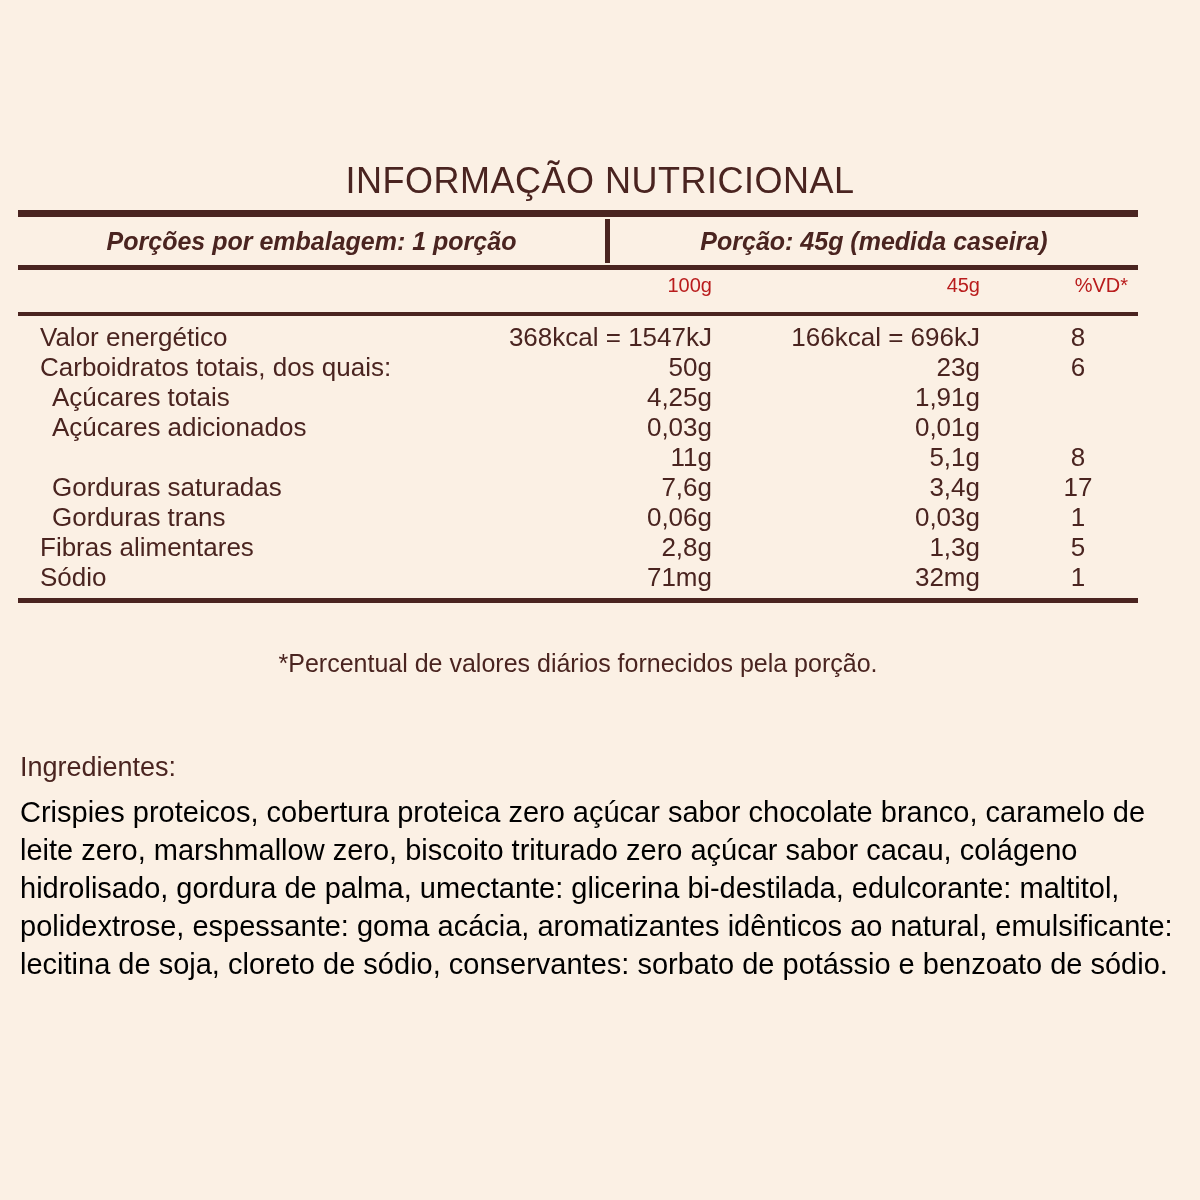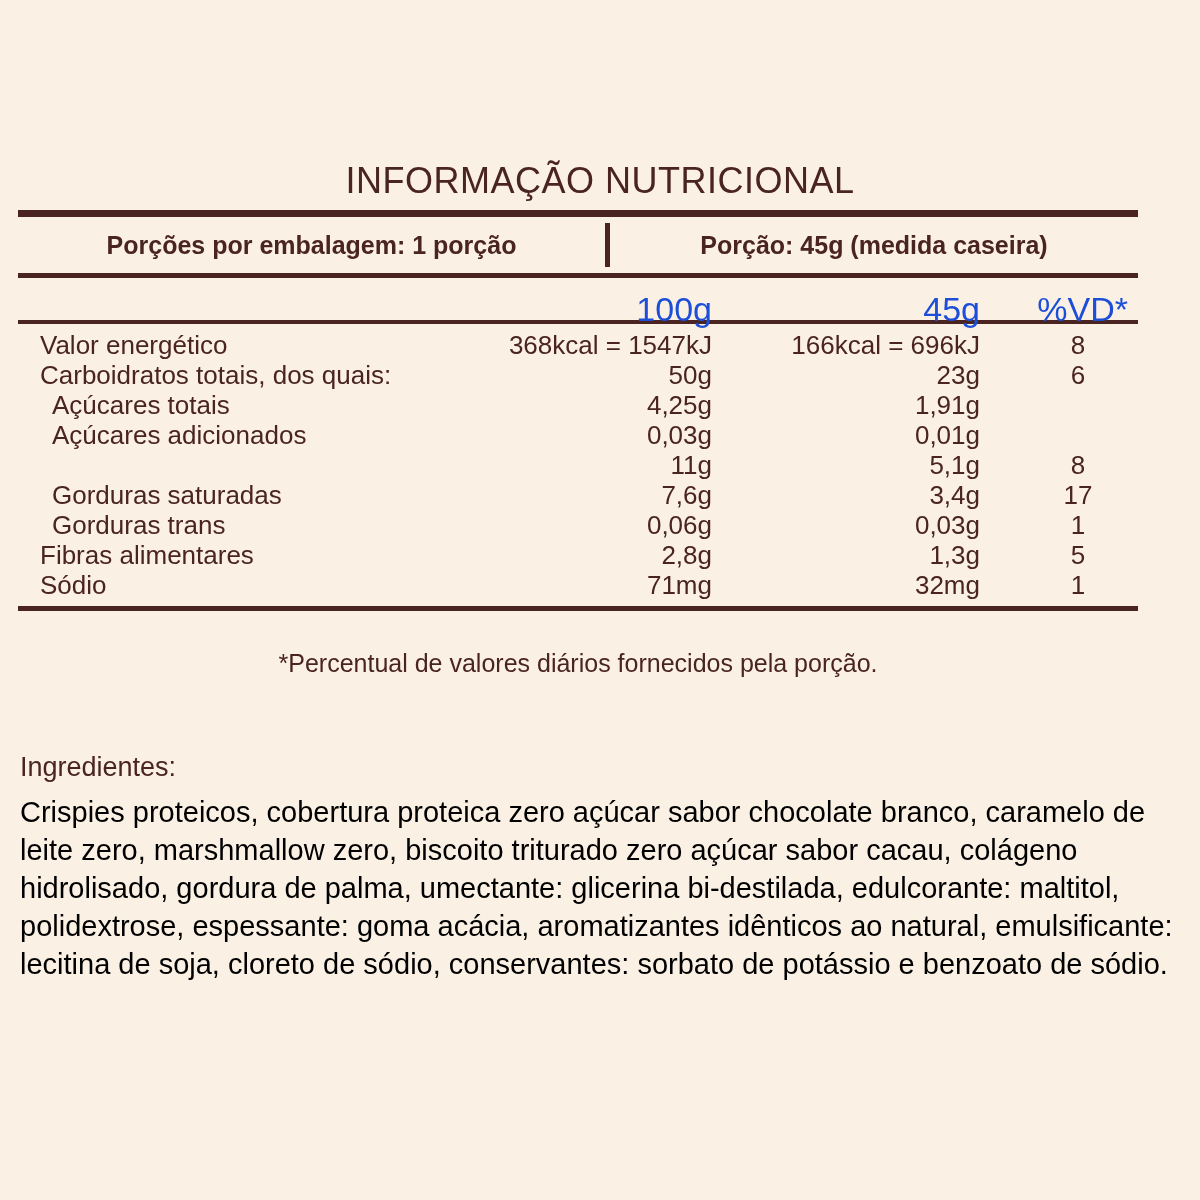--- a/index.html
+++ b/index.html
@@ -49,23 +49,24 @@
     background: #4a2420;
     width: 100%;
   }
   .rule-thick { height: 7px; }
   .rule-med   { height: 5px; }
   .rule-thin  { height: 4px; }
 
   
   .serving-row {
     position: relative;
-    height: 56px;
+    height: 48px;
     display: flex;
     align-items: center;
+    font-style: italic;
   }
   .serving-cell {
     font-size: 25px;
     font-weight: bold;
     color: #4a2420;
     display: flex;
     align-items: center;
     justify-content: center;
     height: 100%;
     white-space: nowrap;
@@ -78,23 +79,23 @@
   }
   .serving-right { width: 528px; }
 
   
   .colhead-row {
     position: relative;
     height: 42px;
   }
   .colhead {
     position: absolute;
-    top: 12px;
-    font-size: 34px;
-    color: #1d4ed8;
+    top: 4px;
+    font-size: 20px;
+    color: #b91c1c;
     white-space: nowrap;
   }
   .ch-100g { right: 426px; }
   .ch-45g  { right: 158px; }
   .ch-vd   { right: 10px; }
 
   
   .nut-body {
     position: relative;
     padding-top: 6px;

